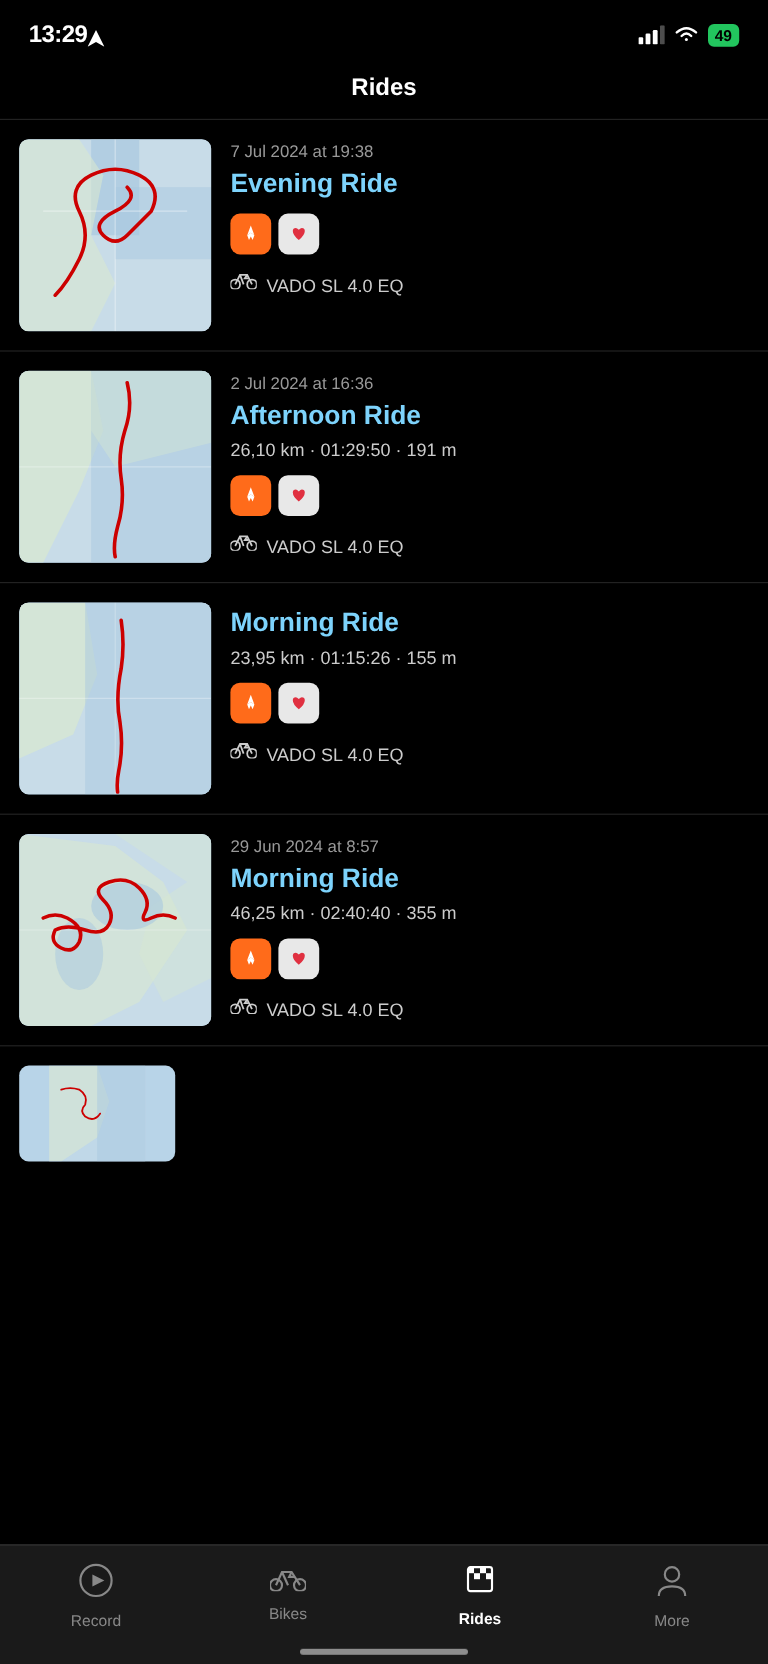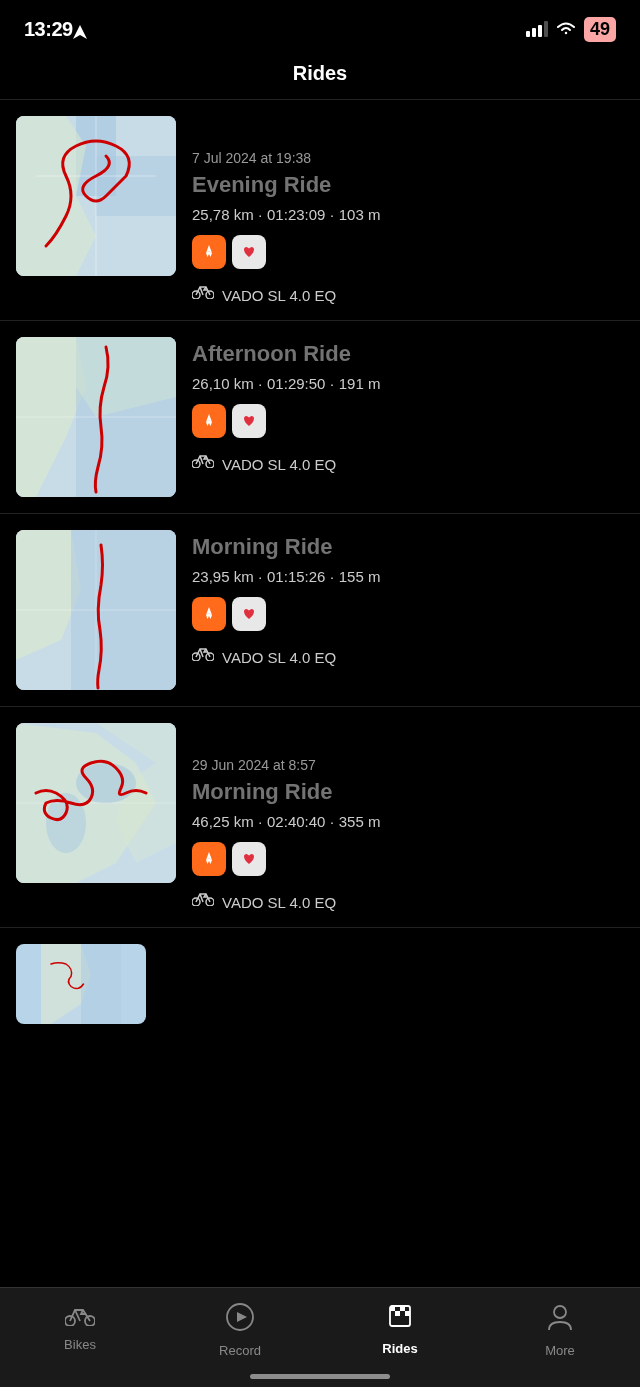--- a/index.html
+++ b/index.html
@@ -28,23 +28,23 @@
       display: flex;
       align-items: flex-end;
       gap: 0;
     }
     .status-right {
       display: flex;
       align-items: center;
       gap: 8px;
     }
     .battery-badge {
-      background: #fca5a5;
+      background: #22c55e;
       color: #000;
-      font-size: 18px;
+      font-size: 13px;
       font-weight: 700;
       border-radius: 5px;
       padding: 2px 6px;
     }
 
     
     .page-title {
       text-align: center;
       font-size: 20px;
       font-weight: 600;
@@ -76,27 +76,26 @@
       display: flex;
       flex-direction: column;
       gap: 4px;
       padding-top: 2px;
     }
 
     .ride-date {
       font-size: 14px;
       color: #999;
       font-weight: 400;
-      margin-top: 32px;
     }
 
     .ride-title {
       font-size: 22px;
       font-weight: 700;
-      color: #737373;
+      color: #7dd3fc;
       margin-top: 2px;
     }
 
     .ride-stats {
       font-size: 15px;
       color: #ccc;
       margin-top: 4px;
       font-weight: 400;
     }
 
@@ -265,21 +264,20 @@
 
         <line x1="20" y1="60" x2="140" y2="60" stroke="#fff" stroke-width="1" opacity="0.4"></line>
         <line x1="80" y1="0" x2="80" y2="160" stroke="#fff" stroke-width="1" opacity="0.4"></line>
 
         <path d="M30,130 Q40,120 50,100 Q60,80 50,60 Q40,40 60,30 Q80,20 100,30 Q120,40 110,60 Q100,70 90,80 Q80,90 70,80 Q60,70 80,60 Q100,50 90,40" stroke="#cc0000" stroke-width="3" fill="none" stroke-linecap="round" stroke-linejoin="round"></path>
       </svg>
     </div>
     <div class="ride-info">
       <div class="ride-date">7 Jul 2024 at 19:38</div>
       <div class="ride-title">Evening Ride</div>
-      <div class="ride-stats">25,78 km · 01:23:09 · 103 m</div>
       <div class="ride-badges">
         <div class="badge badge-orange">
           <svg width="18" height="18" viewBox="0 0 18 18" fill="white">
             <path d="M9 2 L12 10 L9 8 L6 10 Z"></path>
             <path d="M9 8 L12 10 L10.5 14 L9 11 L7.5 14 L6 10 Z"></path>
           </svg>
         </div>
         <div class="badge badge-red">
           <svg width="18" height="18" viewBox="0 0 18 18">
             <path d="M9 14 Q4 10 4 6.5 Q4 4 6.5 4 Q7.5 4 9 5.5 Q10.5 4 11.5 4 Q14 4 14 6.5 Q14 10 9 14Z" fill="#e03040"></path>
@@ -307,20 +305,21 @@
         <rect width="160" height="160" fill="#c8dce8"></rect>
         <polygon points="0,0 60,0 70,50 50,100 20,160 0,160" fill="#d8e8d0" opacity="0.7"></polygon>
         <rect x="60" y="0" width="100" height="160" fill="#a8c8e0" opacity="0.5"></rect>
         <polygon points="60,0 160,0 160,60 80,80 60,50" fill="#d8e8d0" opacity="0.4"></polygon>
         <line x1="0" y1="80" x2="160" y2="80" stroke="#fff" stroke-width="1" opacity="0.3"></line>
 
         <path d="M90,10 Q95,30 88,50 Q82,70 85,90 Q88,110 82,130 Q78,145 80,155" stroke="#cc0000" stroke-width="3" fill="none" stroke-linecap="round" stroke-linejoin="round"></path>
       </svg>
     </div>
     <div class="ride-info">
+      <div class="ride-date">2 Jul 2024 at 16:36</div>
       <div class="ride-title">Afternoon Ride</div>
       <div class="ride-stats">26,10 km · 01:29:50 · 191 m</div>
       <div class="ride-badges">
         <div class="badge badge-orange">
           <svg width="18" height="18" viewBox="0 0 18 18" fill="white">
             <path d="M9 2 L12 10 L9 8 L6 10 Z"></path>
             <path d="M9 8 L12 10 L10.5 14 L9 11 L7.5 14 L6 10 Z"></path>
           </svg>
         </div>
         <div class="badge badge-red">
@@ -442,38 +441,38 @@
         <path d="M20,40 Q35,35 50,40 Q65,50 60,65 Q50,75 60,85 Q75,95 85,80" stroke="#cc0000" stroke-width="3" fill="none" stroke-linecap="round"></path>
       </svg>
     </div>
   </div>
 
 </div>
 
 <div class="tab-bar">
   <div class="tab-item">
     <span class="tab-icon">
+      <svg width="30" height="30" viewBox="0 0 30 30" fill="none" stroke="#888" stroke-width="1.8">
+        <circle cx="15" cy="15" r="13"></circle>
+        <polygon points="12,10 22,15 12,20" fill="#888" stroke="none"></polygon>
+      </svg>
+    </span>
+    <span class="tab-label">Record</span>
+  </div>
+  <div class="tab-item">
+    <span class="tab-icon">
       <svg width="30" height="22" viewBox="0 0 30 22" fill="none" stroke="#888" stroke-width="1.8">
         <circle cx="5" cy="17" r="5"></circle>
         <circle cx="25" cy="17" r="5"></circle>
         <path d="M5 17 L10 6 L18 6 L25 17"></path>
         <path d="M10 6 L15 17"></path>
         <path d="M18 6 L16 10 L20 10"></path>
       </svg>
     </span>
     <span class="tab-label">Bikes</span>
-  </div>
-  <div class="tab-item">
-    <span class="tab-icon">
-      <svg width="30" height="30" viewBox="0 0 30 30" fill="none" stroke="#888" stroke-width="1.8">
-        <circle cx="15" cy="15" r="13"></circle>
-        <polygon points="12,10 22,15 12,20" fill="#888" stroke="none"></polygon>
-      </svg>
-    </span>
-    <span class="tab-label">Record</span>
   </div>
   <div class="tab-item">
     <span class="tab-icon active">
       <svg width="28" height="28" viewBox="0 0 28 28" fill="none">
 
         <rect x="4" y="4" width="20" height="20" rx="2" stroke="white" stroke-width="1.8" fill="none"></rect>
         <rect x="4" y="4" width="5" height="5" fill="white"></rect>
         <rect x="9" y="4" width="5" height="5" fill="none"></rect>
         <rect x="14" y="4" width="5" height="5" fill="white"></rect>
         <rect x="4" y="9" width="5" height="5" fill="none"></rect>

